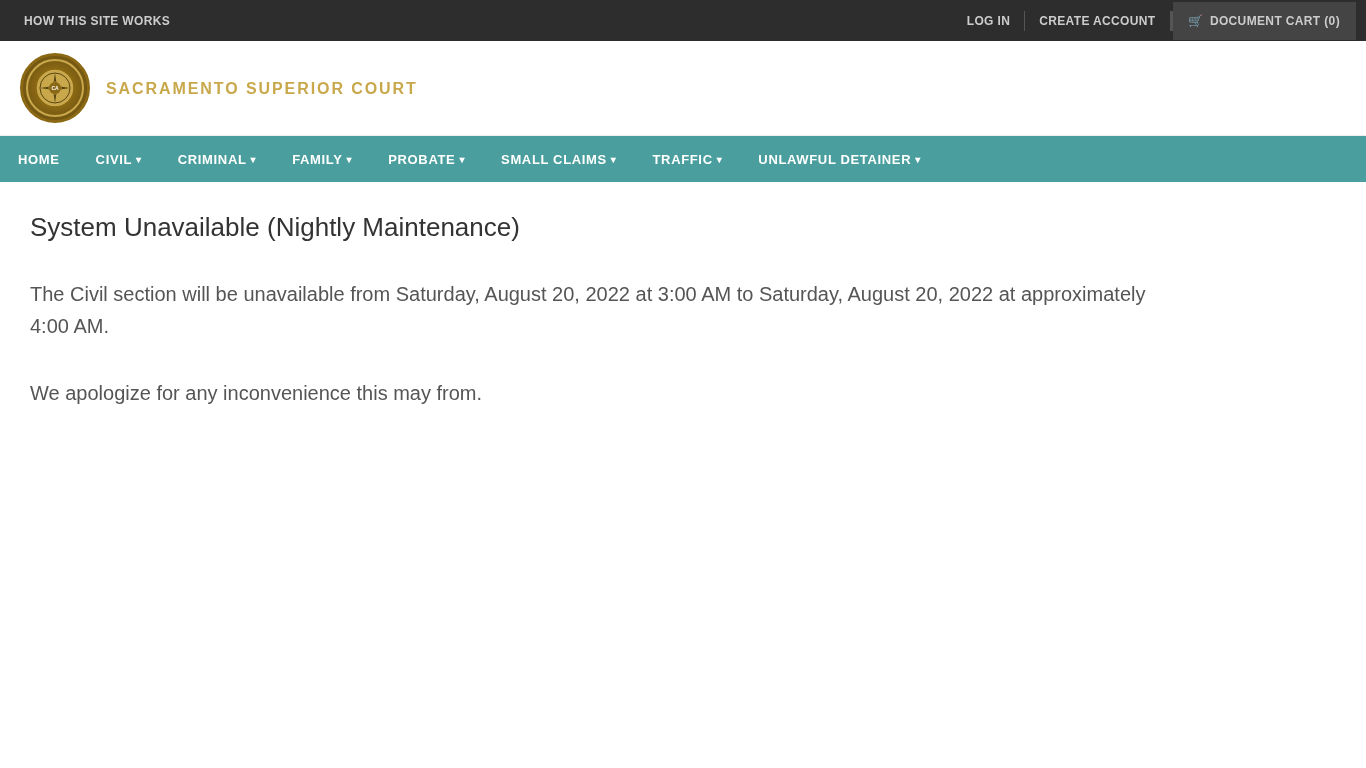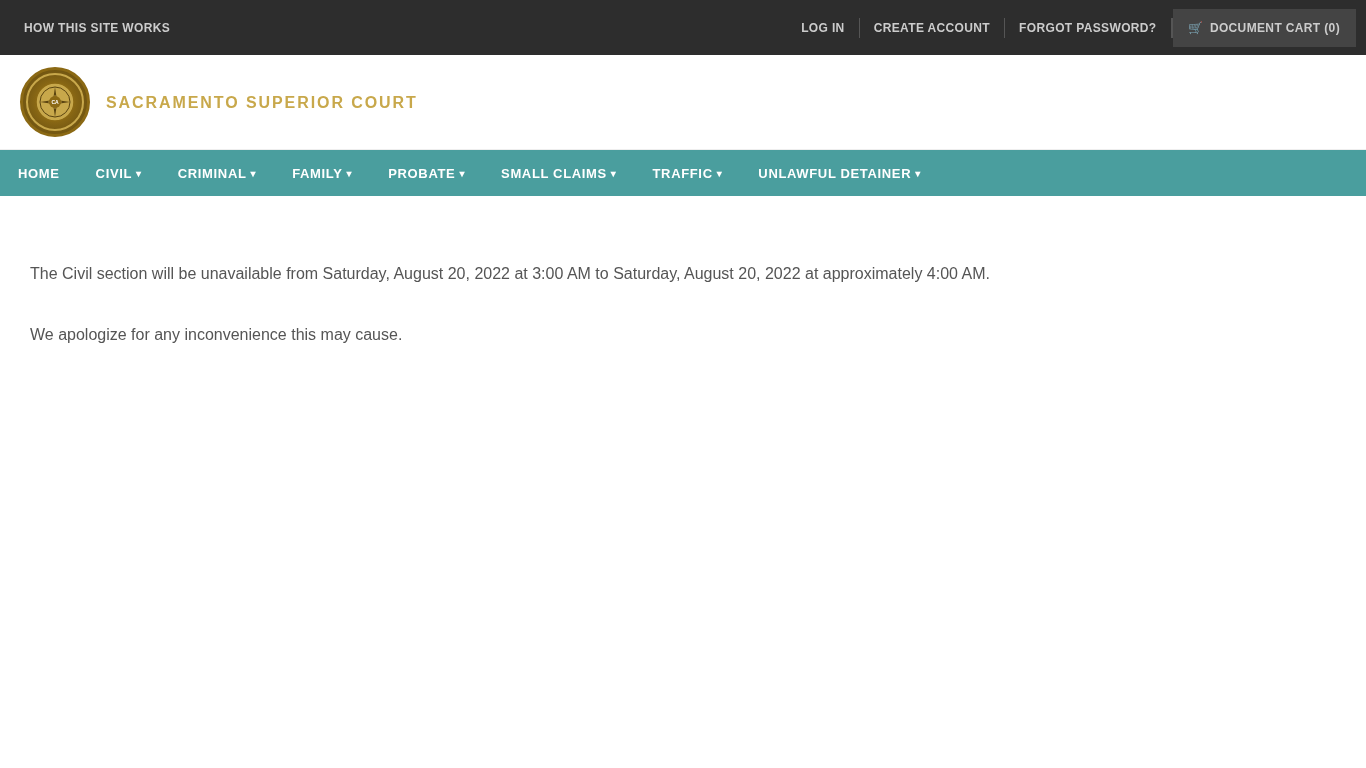--- a/index.html
+++ b/index.html
@@ -4,21 +4,21 @@
   <style>
     * { margin: 0; padding: 0; box-sizing: border-box; }
     body { font-family: Arial, sans-serif; background: #fff; color: #333; font-size: 14px; }
 
     
     #top-bar {
       background: #2d2d2d;
       color: #ccc;
       display: flex;
       align-items: center;
-      height: 55px;
+      height: 41px;
       padding: 0 10px;
     }
     #top-bar .top-left {
       flex: 0 0 auto;
     }
     #top-bar .top-right {
       margin-left: auto;
       display: flex;
       align-items: center;
       gap: 0;
@@ -160,40 +160,39 @@
       max-width: 1200px;
     }
     .page-title {
       font-size: 26px;
       font-weight: normal;
       color: #333;
       margin-bottom: 16px;
       line-height: 1.2;
     }
     .maintenance-text {
-      font-size: 16px;
+      font-size: 20px;
       color: #555;
       margin-bottom: 12px;
       line-height: 1.6;
       margin-top: 35px;
     }
   </style>
 </head>
 <body>
 
 <div id="top-bar">
   <div class="top-left">
     <a class="top-link-left">HOW THIS SITE WORKS</a>
   </div>
   <div class="top-right">
     <a class="top-link">LOG IN</a>
     <div class="divider-v"></div>
     <a class="top-link">CREATE ACCOUNT</a>
     <div class="divider-v"></div>
-    <a class="top-link">FORGOT PASSWORD?</a>
     <div class="divider-v"></div>
     <div class="divider-v"></div>
     <a class="cart-link">
       <span>🛒</span>
       <span>DOCUMENT CART (0)</span>
     </a>
   </div>
 </div>
 
 <div id="header">
@@ -244,15 +243,16 @@
       <span>TRAFFIC</span>
       <span class="nav-chevron">▾</span>
     </div>
     <div class="nav-item">
       <span>UNLAWFUL DETAINER</span>
       <span class="nav-chevron">▾</span>
     </div>
   </nav>
 
 <div id="content">
+  <h1 class="page-title">System Unavailable (Nightly Maintenance)</h1>
   <p class="maintenance-text">The Civil section will be unavailable from Saturday, August 20, 2022 at 3:00 AM to Saturday, August 20, 2022 at approximately 4:00 AM.</p>
-  <p class="maintenance-text">We apologize for any inconvenience this may cause.</p>
+  <p class="maintenance-text">We apologize for any inconvenience this may from.</p>
 </div>
 
 </body></html>

